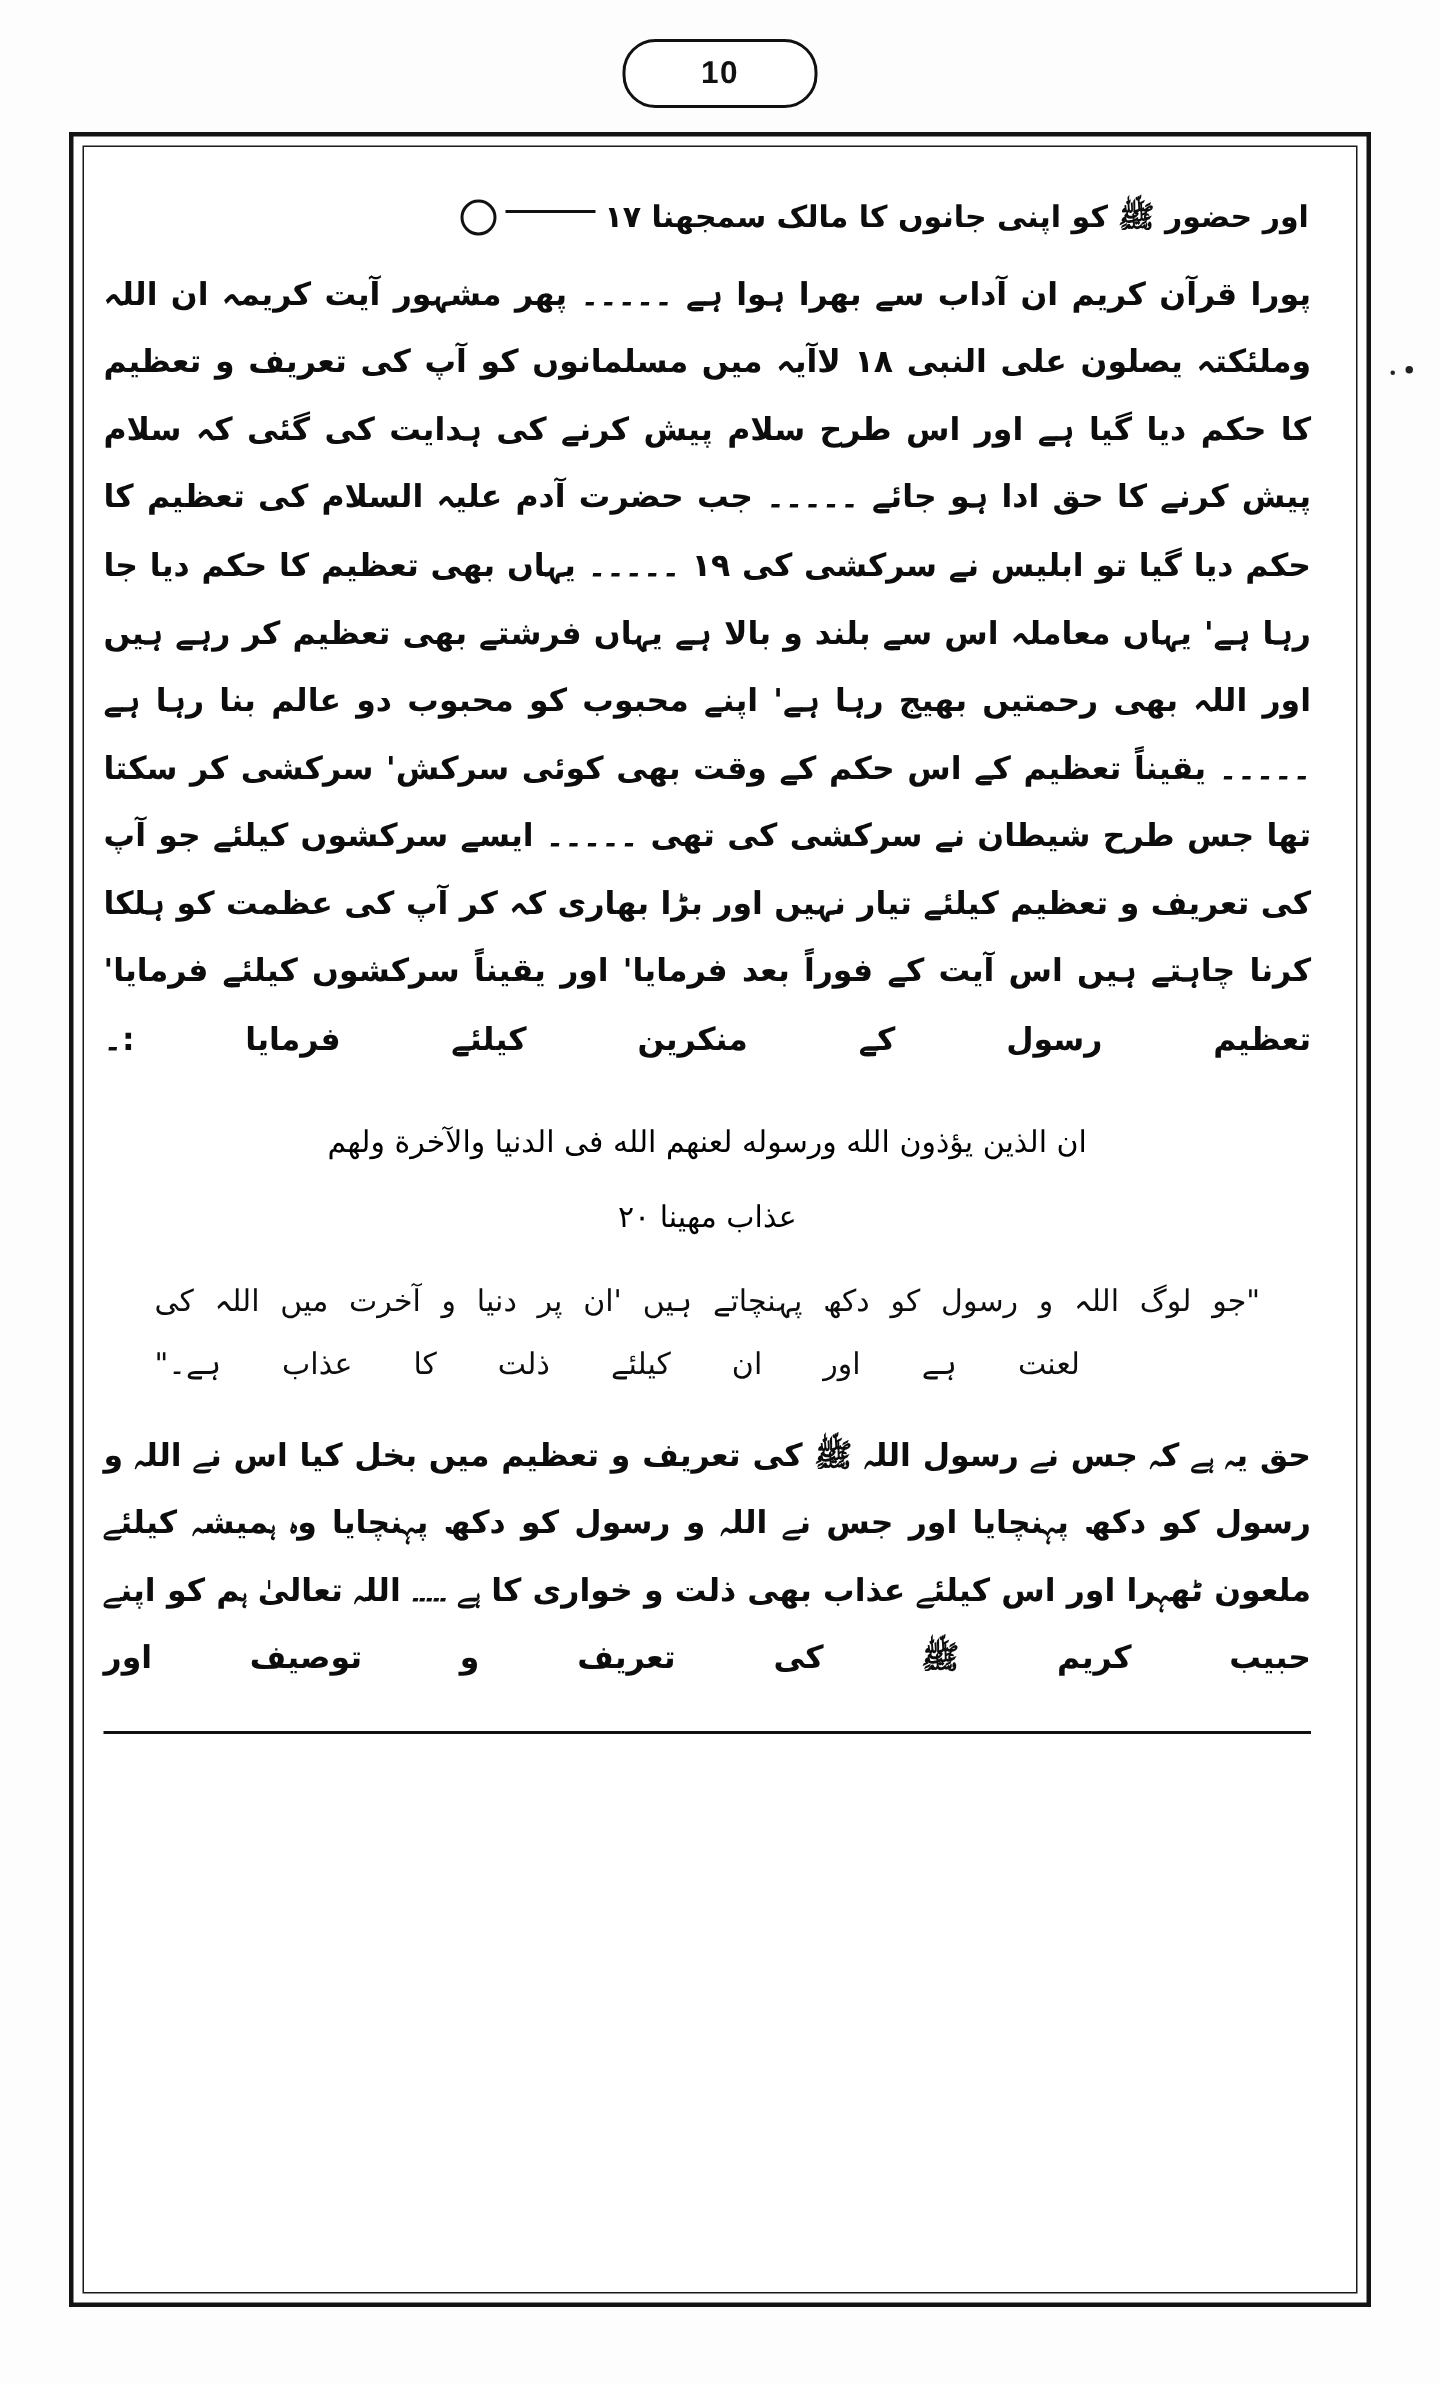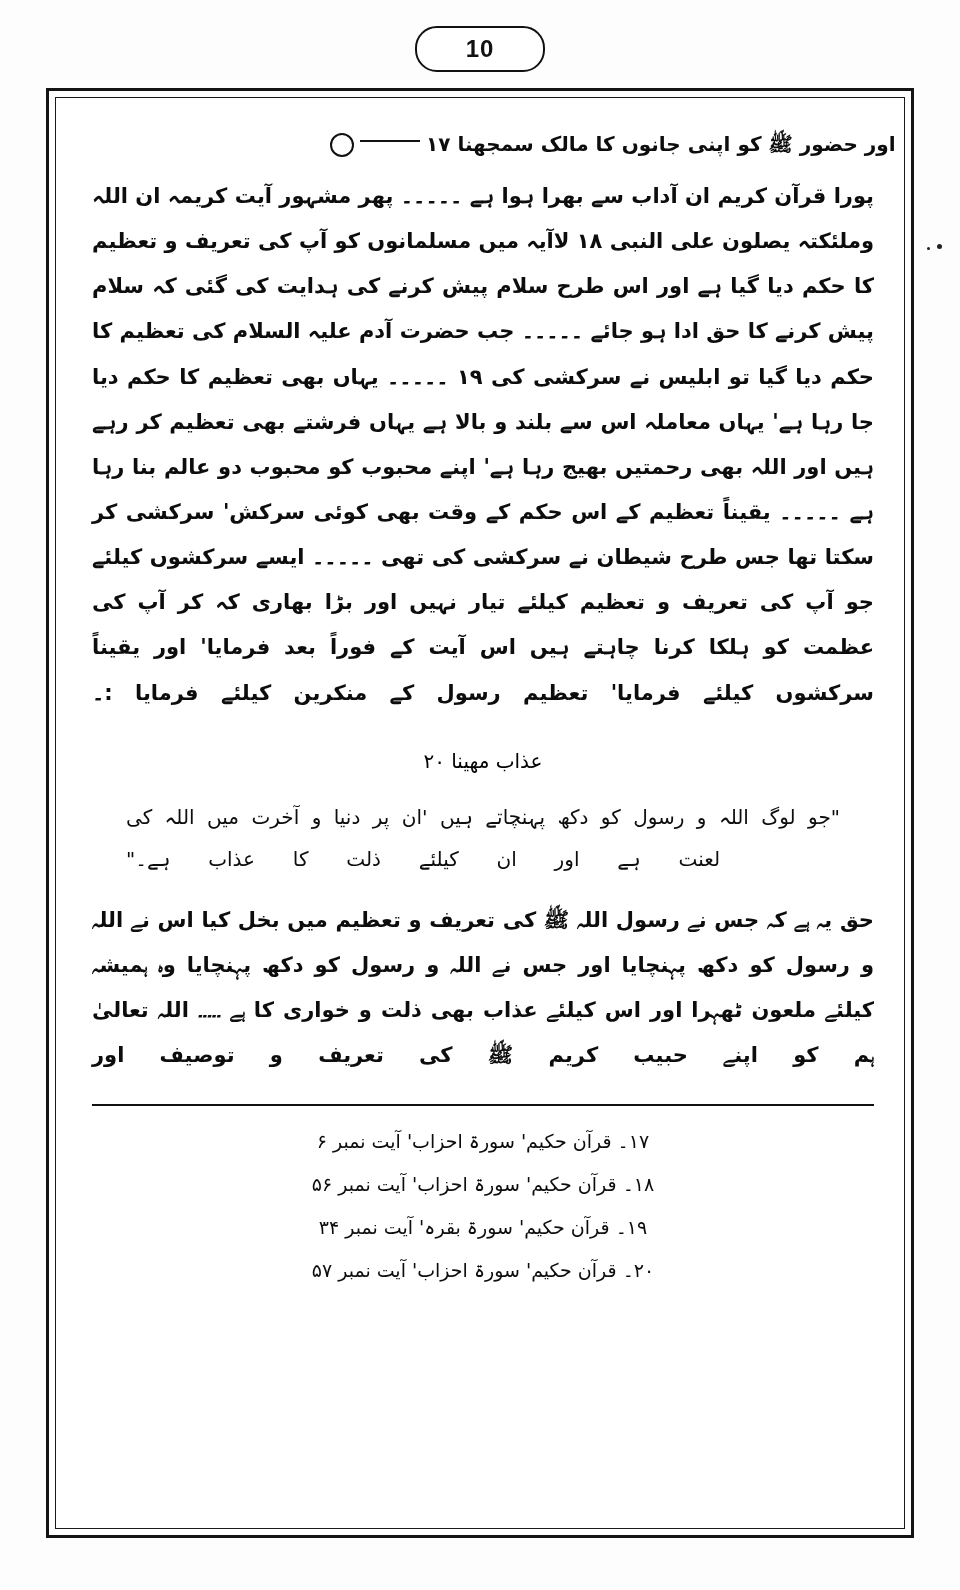--- a/index.html
+++ b/index.html
@@ -33,21 +33,21 @@
   }
   .page-number {
     width: 126px;
     height: 42px;
     border: 2px solid #111;
     border-radius: 22px;
     display: flex;
     align-items: center;
     justify-content: center;
     font-family: "Liberation Sans", sans-serif;
-    font-size: 24px;
+    font-size: 21px;
     font-weight: 700;
     letter-spacing: 1px;
     color: #111;
     background: #fff;
   }
 
   
   .frame {
     position: absolute;
     top: 88px;
@@ -56,21 +56,21 @@
     bottom: 52px;
     border: 3px solid #141414;
     background: #fff;
     box-sizing: border-box;
   }
   .frame-inner {
     position: absolute;
     inset: 6px;
     border: 1px solid #1a1a1a;
     box-sizing: border-box;
-    padding: 26px 30px 18px 36px;
+    padding: 26px 30px 18px 13px;
     overflow: hidden;
   }
 
   
   .urdu {
     direction: rtl;
     text-align: right;
     font-family: "DejaVu Sans", sans-serif;
     color: #0d0d0d;
     line-height: 2.0;
@@ -190,34 +190,29 @@
 
       <div class="urdu bullet-line">
         <span class="bullet-circle"></span>
         <span class="bullet-dash"></span>
         <span class="bullet-text">اور حضور ﷺ کو اپنی جانوں کا مالک سمجھنا ۱۷</span>
       </div>
 
       <p class="urdu body-par">پورا قرآن کریم ان آداب سے بھرا ہوا ہے ۔۔۔۔۔ پھر مشہور آیت کریمہ ان اللہ وملئکتہ یصلون علی النبی ۱۸ لاآیہ میں مسلمانوں کو آپ کی تعریف و تعظیم کا حکم دیا گیا ہے اور اس طرح سلام پیش کرنے کی ہدایت کی گئی کہ سلام پیش کرنے کا حق ادا ہو جائے ۔۔۔۔۔ جب حضرت آدم علیہ السلام کی تعظیم کا حکم دیا گیا تو ابلیس نے سرکشی کی ۱۹ ۔۔۔۔۔ یہاں بھی تعظیم کا حکم دیا جا رہا ہے' یہاں معاملہ اس سے بلند و بالا ہے یہاں فرشتے بھی تعظیم کر رہے ہیں اور اللہ بھی رحمتیں بھیج رہا ہے' اپنے محبوب کو محبوب دو عالم بنا رہا ہے ۔۔۔۔۔ یقیناً تعظیم کے اس حکم کے وقت بھی کوئی سرکش' سرکشی کر سکتا تھا جس طرح شیطان نے سرکشی کی تھی ۔۔۔۔۔ ایسے سرکشوں کیلئے جو آپ کی تعریف و تعظیم کیلئے تیار نہیں اور بڑا بھاری کہ کر آپ کی عظمت کو ہلکا کرنا چاہتے ہیں اس آیت کے فوراً بعد فرمایا' اور یقیناً سرکشوں کیلئے فرمایا' تعظیم رسول کے منکرین کیلئے فرمایا :۔</p>
 
       <div class="arabic-quote">
+        <span>ان الذين يؤذون الله ورسوله لعنهم الله فى الدنيا والآخرة ولهم</span>
         <span class="line2">عذاب مهينا ۲۰</span>
       </div>
 
       <div class="urdu translation">
         <span>"جو لوگ اللہ و رسول کو دکھ پہنچاتے ہیں 'ان پر دنیا و آخرت میں اللہ کی</span>
         <span class="t2">لعنت ہے اور ان کیلئے ذلت کا عذاب ہے۔"</span>
       </div>
 
       <p class="urdu body-par">حق یہ ہے کہ جس نے رسول اللہ ﷺ کی تعریف و تعظیم میں بخل کیا اس نے اللہ و رسول کو دکھ پہنچایا اور جس نے اللہ و رسول کو دکھ پہنچایا وہ ہمیشہ کیلئے ملعون ٹھہرا اور اس کیلئے عذاب بھی ذلت و خواری کا ہے ۔۔۔۔۔ اللہ تعالیٰ ہم کو اپنے حبیب کریم ﷺ کی تعریف و توصیف اور</p>
 
       <hr class="footnote-rule">
 
-      <div class="footnotes">
-        <div class="urdu footnote">۱۷۔ قرآن حکیم' سورۃ احزاب' آیت نمبر ۶</div>
-        <div class="urdu footnote">۱۸۔ قرآن حکیم' سورۃ احزاب' آیت نمبر ۵۶</div>
-        <div class="urdu footnote">۱۹۔ قرآن حکیم' سورۃ بقرہ' آیت نمبر ۳۴</div>
-        <div class="urdu footnote">۲۰۔ قرآن حکیم' سورۃ احزاب' آیت نمبر ۵۷</div>
-      </div>
 
     </div>
   </div>
 </div>
 
 </body></html>

